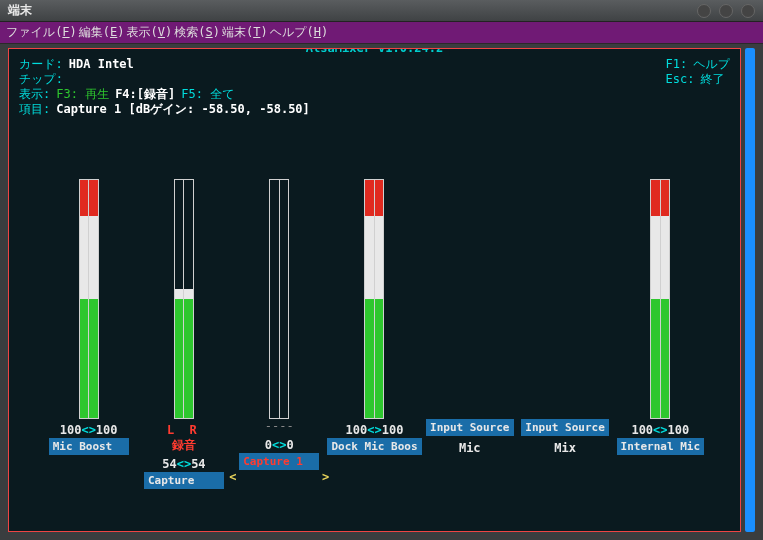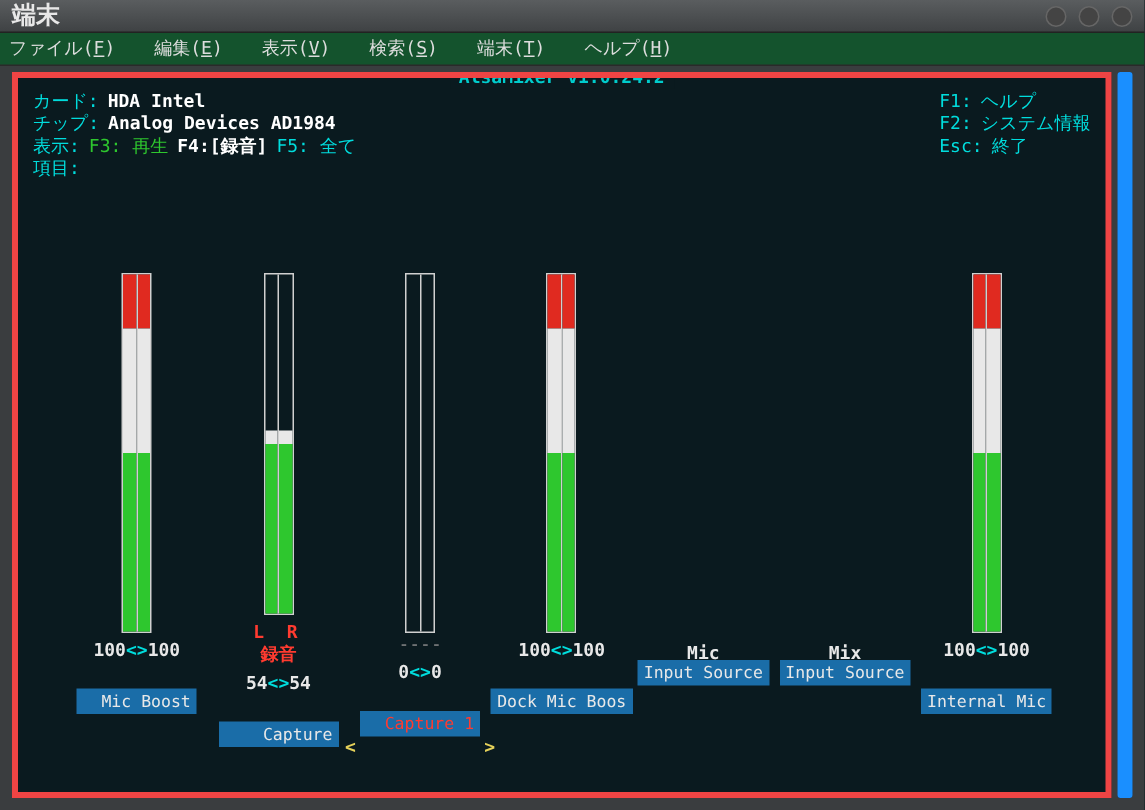--- a/index.html
+++ b/index.html
@@ -14,53 +14,53 @@
   }
   .titlebar {
     height: 22px;
     background: linear-gradient(to bottom, #5a5d5f, #3f4244);
     display: flex;
     align-items: center;
     padding: 0 8px;
     border-bottom: 1px solid #222;
     position: relative;
   }
-  .titlebar-title { font-size: 16px; color: #e8e8e8; font-weight: bold; }
+  .titlebar-title { font-size: 12px; color: #e8e8e8; font-weight: bold; }
   .titlebar-buttons {
     position: absolute;
     right: 8px;
     display: flex;
     gap: 8px;
   }
   .titlebar-btn {
     width: 14px; height: 14px;
     border: 1px solid #666;
     border-radius: 50%;
     background: #444;
   }
   .menubar {
     height: 22px;
-    background: #14532d;
+    background: #701a75;
     display: flex;
     align-items: center;
     padding: 0 6px;
-    gap: 26px;
+    gap: 2px;
     border-bottom: 1px solid #2a2a2a;
   }
   .menubar span { color: #ddd; font-size: 12px; cursor: default; }
   .menubar span u { text-decoration: underline; }
   .term-wrap {
     position: relative;
     padding: 4px 8px 8px 8px;
     height: calc(100% - 44px);
     display: flex;
   }
   .terminal {
     flex: 1;
-    border: 4px solid #ef4444;
+    border: 1px solid #ef4444;
     background: #0a1a1f;
     position: relative;
     font-family: "Consolas", monospace;
     font-size: 12px;
     line-height: 15px;
     overflow: hidden;
   }
   .scrollbar {
     width: 10px;
     background: #2a2d2f;
@@ -135,43 +135,43 @@
   .seg.red { background: #e02a20; }
   .lr-label { color: #ff3b30; font-weight: bold; font-size: 12px; margin-top: 4px; letter-spacing: 4px; }
   .rec-label { color: #ff3b30; font-weight: bold; }
   .dash-label { color: #888; }
   .val-line { color: #e8e8e8; font-weight: bold; margin-top: 4px; }
   .val-line .diamond { color: #0dd; }
   .name-line {
     background: #1a6da8;
     color: #e8e8e8;
     padding: 1px 4px;
-    font-weight: normal;
+    font-weight: bold;
     white-space: nowrap;
     font-size: 11px;
-    margin-top: 18px;
+    margin-top: 0;
     min-width: 80px;
-    text-align: right;
+    text-align: left;
   }
   .channel.selected .name-line {
     color: #ff3b30;
     position: relative;
   }
   .sel-left, .sel-right {
     color: #e6d25a;
     font-weight: bold;
     position: absolute;
   }
   .sel-left { left: -10px; }
   .sel-right { right: -10px; }
   .mic-mix {
     color: #e8e8e8;
     font-weight: bold;
     position: absolute;
-    bottom: 55px;
+    bottom: 45px;
     margin-top: 36px;
   }
   .no-bar-spacer { height: 240px; }
 </style>
 </head>
 <body>
 
 <div class="titlebar">
   <span class="titlebar-title">端末</span>
   <div class="titlebar-buttons">
@@ -195,40 +195,36 @@
     <div class="term-title">AlsaMixer v1.0.24.2</div>
 
     <div class="header-block">
       <div class="header-left">
         <div class="row">
           <span class="lbl-cyan">カード:</span>
           <span class="val-yellow">HDA Intel</span>
         </div>
         <div class="row">
           <span class="lbl-cyan">チップ:</span>
-          <span class="val-yellow">Analog Devices AD1984</span>
         </div>
         <div class="row">
           <span class="lbl-cyan">表示:</span>
           <span class="val-green">F3: 再生</span>
           <span class="val-yellow">F4:[録音]</span>
           <span class="val-cyan">F5: 全て</span>
         </div>
         <div class="row">
           <span class="lbl-cyan">項目:</span>
+          <span class="val-yellow">Capture 1 [dBゲイン: -58.50, -58.50]</span>
         </div>
       </div>
       <div class="header-right">
         <div class="row">
             <span class="lbl-cyan">F1:</span>
             <span class="lbl-cyan">ヘルプ</span>
-          </div>
-        <div class="row">
-            <span class="lbl-cyan">F2:</span>
-            <span class="lbl-cyan">システム情報</span>
           </div>
         <div class="row">
             <span class="lbl-cyan">Esc:</span>
             <span class="lbl-cyan">終了</span>
           </div>
       </div>
     </div>
 
     <div class="mixer-area" id="mixer-area">
         <div class="channel">

